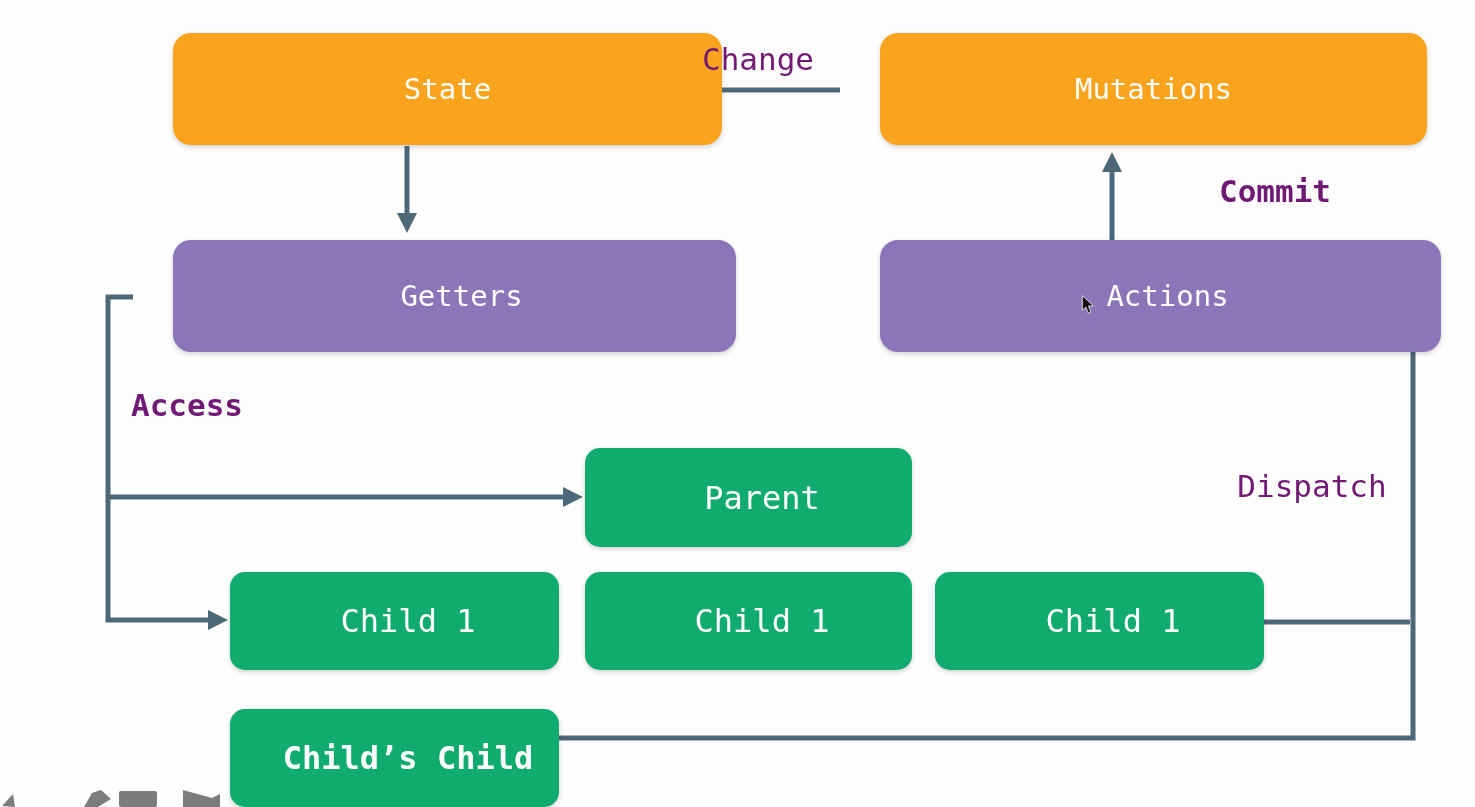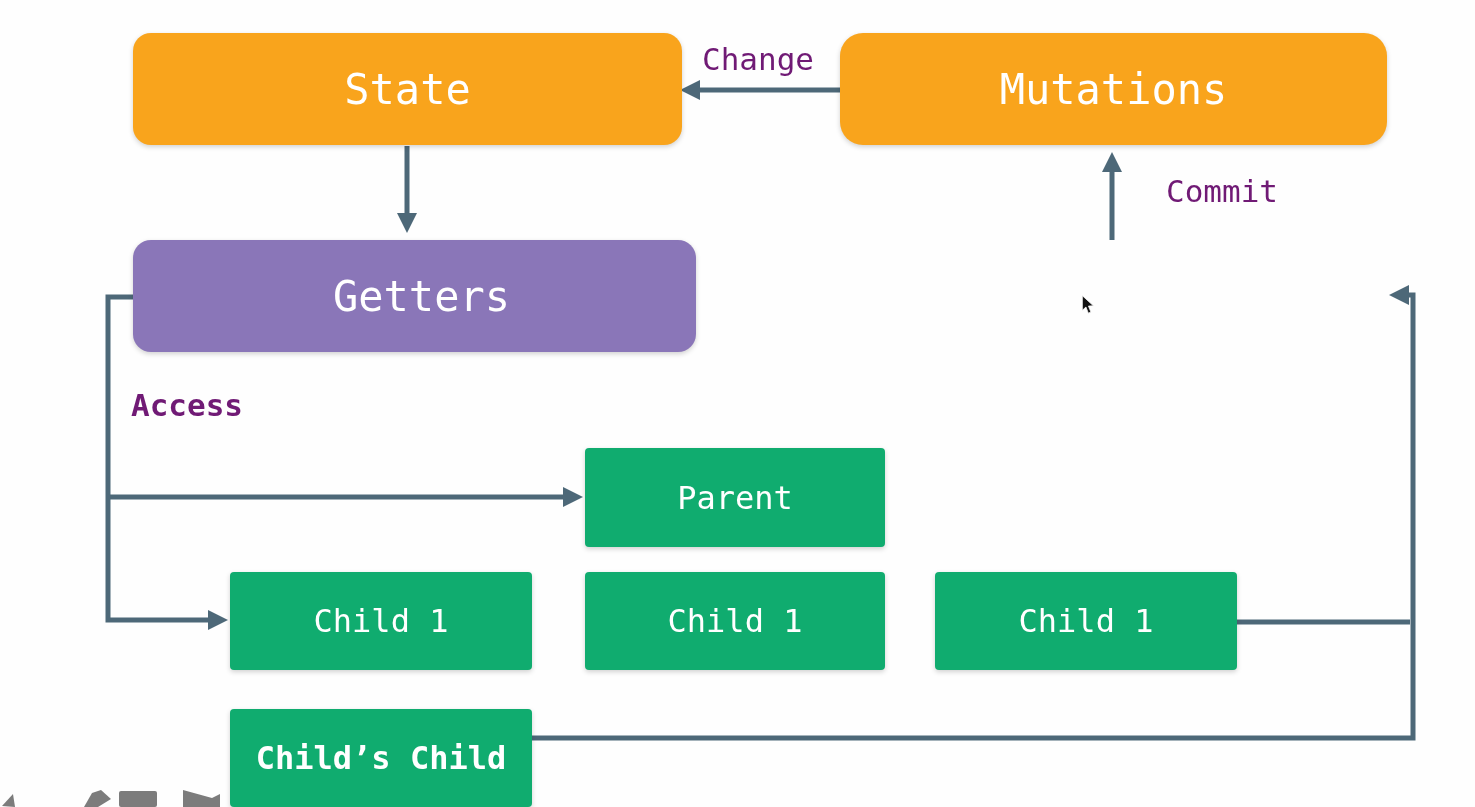--- a/index.html
+++ b/index.html
@@ -9,46 +9,46 @@
     background:#fefefe;
     overflow:hidden;
     font-family:"DejaVu Sans Mono", monospace;
   }
   .node{
     position:absolute;
     display:flex;align-items:center;justify-content:center;
     color:#ffffff;
     box-shadow:0 2px 5px rgba(0,0,0,0.18);
   }
-  .node.big{border-radius:18px;font-size:42px;}
-  .node.small{border-radius:4px;font-size:32px;}
+  .node.big{border-radius:18px;font-size:29px;margin-left:40px;}
+  .node.small{border-radius:15px;font-size:32px;padding-left:27px;}
   .node.orange{background:#F9A41C;}
   .node.purple{background:#8A76B8;padding-left:14px;}
   .node.green{background:#10AC6F;}
 
   #n-state    {left:133px;top:33px; width:549px;height:112px;}
-  #n-mutations{left:840px;top:33px; width:547px;height:112px;border-radius:23px;}
+  #n-mutations{left:840px;top:33px; width:547px;height:112px;}
   #n-getters  {left:133px;top:240px;width:549px;height:112px;}
   #n-actions  {left:840px;top:240px;width:547px;height:112px;}
   #n-parent   {left:585px;top:448px;width:300px;height:99px;}
   #n-child1l  {left:230px;top:572px;width:302px;height:98px;}
   #n-child1m  {left:585px;top:572px;width:300px;height:98px;}
   #n-child1r  {left:935px;top:572px;width:302px;height:98px;}
   #n-childsch {left:230px;top:709px;width:302px;height:98px;font-weight:bold;}
 
   .edge-label{
     position:absolute;
     color:#701a75;
     font-size:31px;
     line-height:1.2;
     text-align:center;
     white-space:nowrap;
   }
   #l-change  {left:697px; top:41px; width:122px;}
-  #l-commit  {left:1162px;top:173px;width:120px;}
+  #l-commit  {left:1215px;top:173px;width:120px;font-weight:bold;}
   #l-access  {left:126px; top:387px;width:122px;font-weight:bold;}
   #l-dispatch{left:1233px;top:468px;width:158px;}
 
   svg.overlay{position:absolute;left:0;top:0;pointer-events:none;}
 </style>
 </head>
 <body>
 
 <div id="stage">
 
@@ -71,39 +71,43 @@
 
   <div class="node big orange" id="n-state">
     <span>State</span>
   </div>
   <div class="node big orange" id="n-mutations">
     <span>Mutations</span>
   </div>
   <div class="node big purple" id="n-getters">
     <span>Getters</span>
   </div>
+  <div class="node big purple" id="n-actions">
+    <span>Actions</span>
+  </div>
   <div class="node small green" id="n-parent">
     <span>Parent</span>
   </div>
   <div class="node small green" id="n-child1l">
     <span>Child 1</span>
   </div>
   <div class="node small green" id="n-child1m">
     <span>Child 1</span>
   </div>
   <div class="node small green" id="n-child1r">
     <span>Child 1</span>
   </div>
   <div class="node small green" id="n-childsch">
     <span>Child’s Child</span>
   </div>
 
   <div class="edge-label" id="l-change">Change</div>
   <div class="edge-label" id="l-commit">Commit</div>
   <div class="edge-label" id="l-access">Access</div>
+  <div class="edge-label" id="l-dispatch">Dispatch</div>
 
   <svg class="overlay" style="left:1081px;top:295px;" width="16" height="20" viewBox="0 0 11 15">
     <path d="M0.5,0.5 L0.5,11.5 L3.2,9 L5,13.6 L6.9,12.8 L5.1,8.3 L8.8,8.1 Z" fill="#111111" stroke="#f5f5f5" stroke-width="0.6"></path>
   </svg>
 
   <svg class="overlay" style="left:0;top:786px;" width="230" height="21" viewBox="0 0 230 21">
     <g fill="#7C7C7C" stroke="#7C7C7C">
       <path d="M2,20 L13,8 L15,21 Z" stroke="none"></path>
       <path d="M84,21 L92,7 L101,4 L111,13 L98,21 Z" stroke="none"></path>
       <rect x="119" y="5" width="38" height="16" rx="2" stroke="none"></rect>

